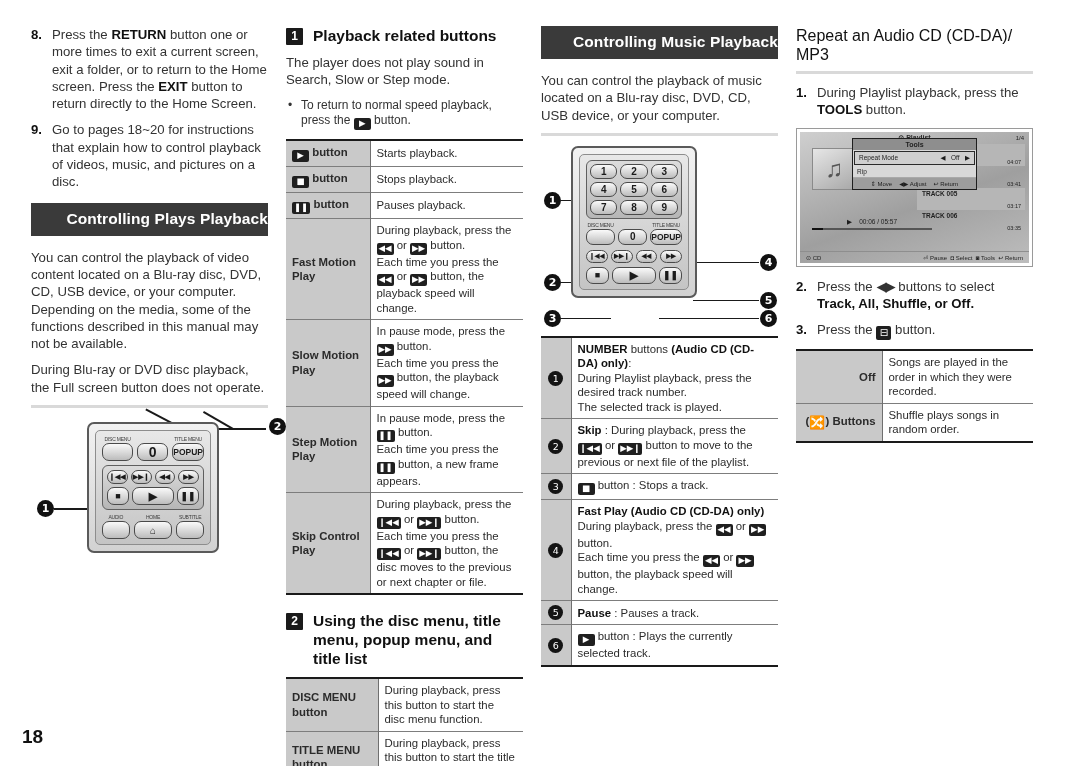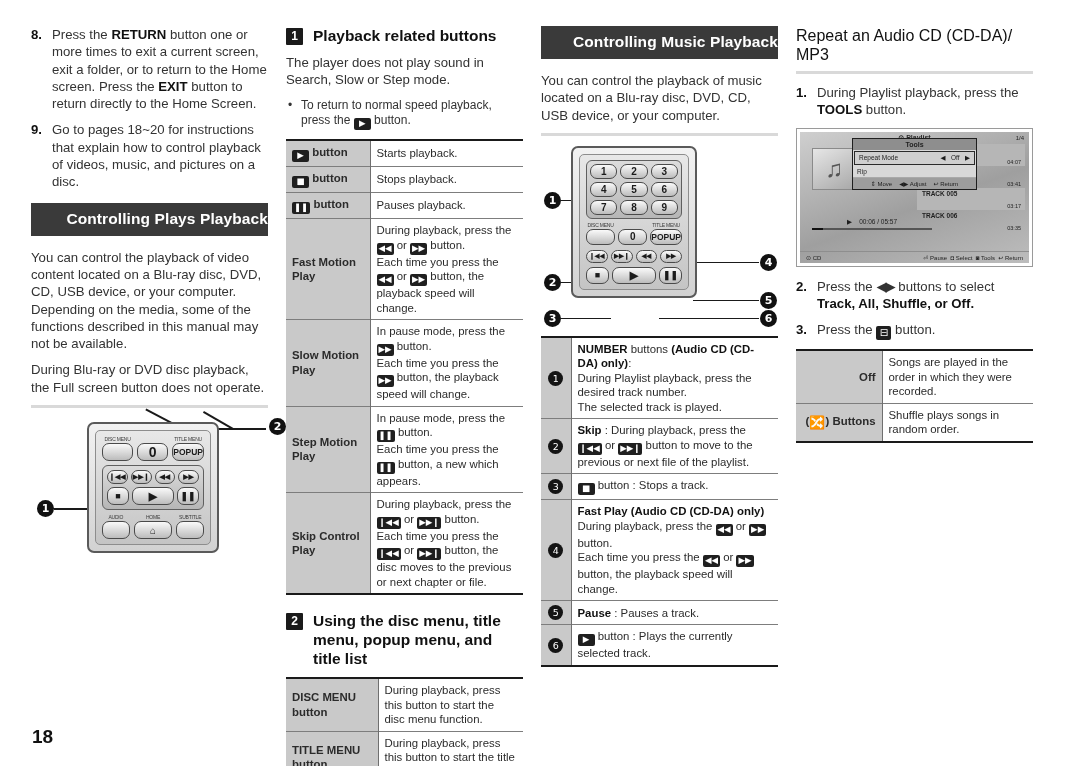--- a/index.html
+++ b/index.html
@@ -167,21 +167,21 @@
   .tools-pop .tp-foot {
     background:#9d9d9d; font-size:6px; text-align:center; padding:2px 0;
     display:flex; justify-content:center; gap:7px;
   }
 
   
   .ricon { font-family:"DejaVu Sans", sans-serif; font-size:13px; vertical-align:-2px; }
 
   
   .pagenum {
-    position:absolute; left:32px; bottom:18px;
+    position:absolute; left:22px; bottom:18px;
     font-size:19px; font-weight:bold; color:#111;
   }
 </style>
 </head>
 <body>
 
 <div class="page">
  <div class="cols">
 
   <div class="col">
@@ -321,21 +321,21 @@
           </td>
         </tr>
         <tr>
           <td class="keycell">Step Motion Play</td>
           <td>
             <span>In pause mode, press the</span>
             <span class="key">❚❚</span>
             <span>button.</span><br>
             <span>Each time you press the</span>
             <span class="key">❚❚</span>
-            <span>button, a new which appears.</span>
+            <span>button, a new frame appears.</span>
           </td>
         </tr>
         <tr>
           <td class="keycell">Skip Control Play</td>
           <td>
             <span>During playback, press the</span>
             <span class="key">❙◀◀</span>
             <span>or</span>
             <span class="key">▶▶❙</span>
             <span>button.</span><br>

